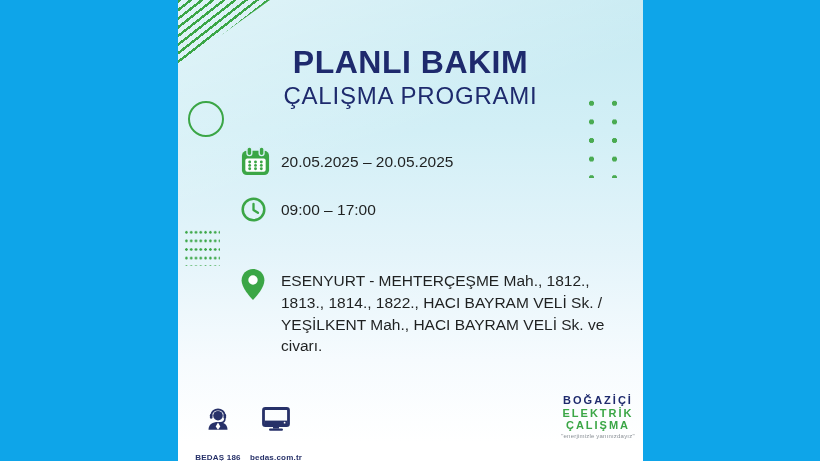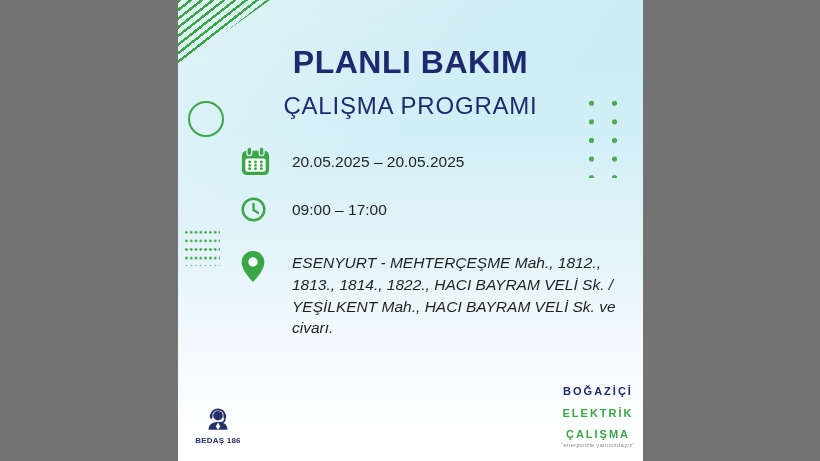--- a/index.html
+++ b/index.html
@@ -1,53 +1,53 @@
 <!DOCTYPE html>
 <html><head>
 <meta charset="utf-8">
 <style>
   html,body{margin:0;padding:0;background:#ffffff;}
-  .stage{position:relative;width:820px;height:461px;background:#737373;overflow:hidden;
+  .stage{position:relative;width:820px;height:461px;background:#0ea5e9;overflow:hidden;
          font-family:"Liberation Sans", sans-serif;}
   .card{position:absolute;left:178px;top:0;width:465px;height:461px;overflow:hidden;
         background:
           linear-gradient(160deg, rgba(255,255,255,.45) 0%, rgba(255,255,255,0) 35%),
           linear-gradient(180deg,#c6eaf2 0%,#d2eff6 28%,#e4f4fa 55%,#f6fbfe 78%,#ffffff 96%);}
   
   .stripes{position:absolute;left:0;top:0;width:92px;height:66px;
            background:repeating-linear-gradient(142deg,#3BA646 0 2.4px,transparent 2.4px 6.8px);
            clip-path:polygon(0 0,100% 0,0 100%);}
   .circle-outline{position:absolute;left:10px;top:101px;width:32px;height:32px;border:2px solid #3BA646;border-radius:50%;}
   .dots-left{position:absolute;left:5px;top:227px;width:37px;height:39px;
              background-image:radial-gradient(circle,#3BA646 1.05px,transparent 1.5px);
              background-size:4.8px 8.6px;background-position:1px 1px;}
   .dots-right{position:absolute;left:399px;top:90px;width:53px;height:88px;
               background-image:radial-gradient(circle,#4aab52 2.3px,transparent 2.9px);
               background-size:23px 18.6px;background-position:3px 4px;}
   
   .title{position:absolute;left:0;top:44px;width:100%;text-align:center;color:#1E2A6D;}
   .title .l1{font-size:32px;font-weight:800;letter-spacing:.5px;line-height:36px;}
-  .title .l2{font-size:24px;font-weight:500;letter-spacing:.8px;line-height:26px;margin-top:13px;}
+  .title .l2{font-size:24px;font-weight:500;letter-spacing:.8px;line-height:26px;margin-top:3px;}
   
   .row{position:absolute;left:62px;display:flex;align-items:flex-start;color:#1F2121;}
   .row .ic{width:34px;flex:0 0 34px;display:flex;justify-content:flex-start;}
-  .row .tx{margin-left:18px;font-size:15.5px;font-weight:500;}
+  .row .tx{margin-left:7px;font-size:15.5px;font-weight:500;}
   .row-date{top:146px;} .row-date .tx{line-height:31px;}
   .row-time{top:196px;} .row-time .tx{line-height:27px;}
   .row-work{top:220px;} .row-work .tx{line-height:30px;}
-  .row-loc{top:250px;font-style:italic;}  .row-loc .tx{line-height:21.8px;width:334px;margin-top:2px;}
+  .row-loc{top:268px;}  .row-loc .tx{line-height:21.8px;width:334px;margin-top:2px;}
   
   .contacts{position:absolute;left:12px;top:406px;display:flex;gap:2px;}
-  .contact{width:56px;display:flex;flex-direction:column;align-items:center;gap:4px;}
+  .contact{width:56px;display:flex;flex-direction:column;align-items:center;gap:21px;}
   .contact .lbl{font-size:8px;font-weight:700;color:#273169;letter-spacing:.2px;white-space:nowrap;}
   .contact .cic{height:26px;display:flex;align-items:flex-end;}
   
-  .brand{position:absolute;left:376px;top:385px;width:88px;text-align:center;}
+  .brand{position:absolute;left:376px;top:394px;width:88px;text-align:center;}
   .brand .b1{font-size:11px;font-weight:800;letter-spacing:2px;color:#1E2A6D;line-height:12.5px;}
-  .brand .b2,.brand .b3{font-size:11px;font-weight:800;letter-spacing:2px;color:#3BA646;line-height:12.5px;margin-top:9px;}
+  .brand .b2,.brand .b3{font-size:11px;font-weight:800;letter-spacing:2px;color:#3BA646;line-height:12.5px;}
   .brand .tag{font-size:6px;color:#8a9096;margin-top:1px;letter-spacing:.2px;}
 </style>
 </head>
 <body>
 
 <div class="stage">
   <div class="card">
 
     <div class="stripes"></div>
     <div class="circle-outline"></div>
@@ -113,20 +113,32 @@
               <rect x="4.9" y="7.9" width="2.6" height="4.8" rx="1.3"></rect>
               <rect x="18.5" y="7.9" width="2.6" height="4.8" rx="1.3"></rect>
             </g>
             <path d="M6.1 9.3a7 7 0 0 1 13.8 0" fill="none" stroke="#273169" stroke-width="2"></path>
             <path d="M19.9 12.7c0 2.5-2.2 3.9-4.4 4.1" fill="none" stroke="#273169" stroke-width="1.6" stroke-linecap="round"></path>
             <path d="M13 16.4l-2.3 4.2 2.3 3.1 2.3-3.1z" fill="#ffffff"></path>
           </svg>
         </span>
         <span class="lbl">BEDAŞ 186</span>
       </div>
+      <div class="contact">
+        <span class="cic">
+          <svg width="28" height="25" viewBox="0 0 28 25">
+            <rect x="1.5" y="1.5" width="25" height="17" rx="1.8" fill="none" stroke="#273169" stroke-width="2.8"></rect>
+            <rect x="2.6" y="13.6" width="22.8" height="4.2" fill="#273169"></rect>
+            <circle cx="22.6" cy="15.7" r="0.9" fill="#ffffff"></circle>
+            <rect x="11" y="18.6" width="6" height="3" fill="#273169"></rect>
+            <rect x="7" y="21.4" width="14" height="2.4" rx="1.2" fill="#273169"></rect>
+          </svg>
+        </span>
+        <span class="lbl">bedas.com.tr</span>
+      </div>
     </div>
 
     <div class="brand">
       <div class="b1">BOĞAZİÇİ</div>
       <div class="b2">ELEKTRİK</div>
       <div class="b3">ÇALIŞMA</div>
       <div class="tag">"enerjimizle yanınızdayız"</div>
     </div>
 
   </div>

